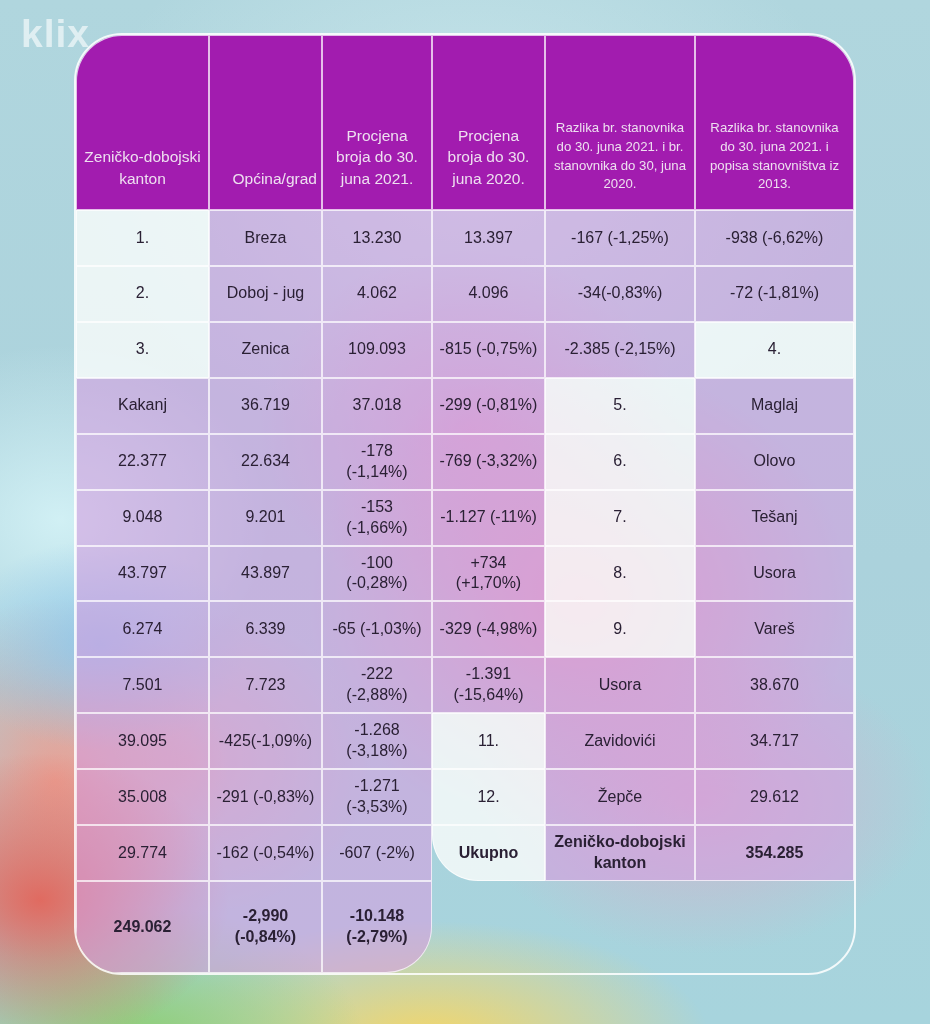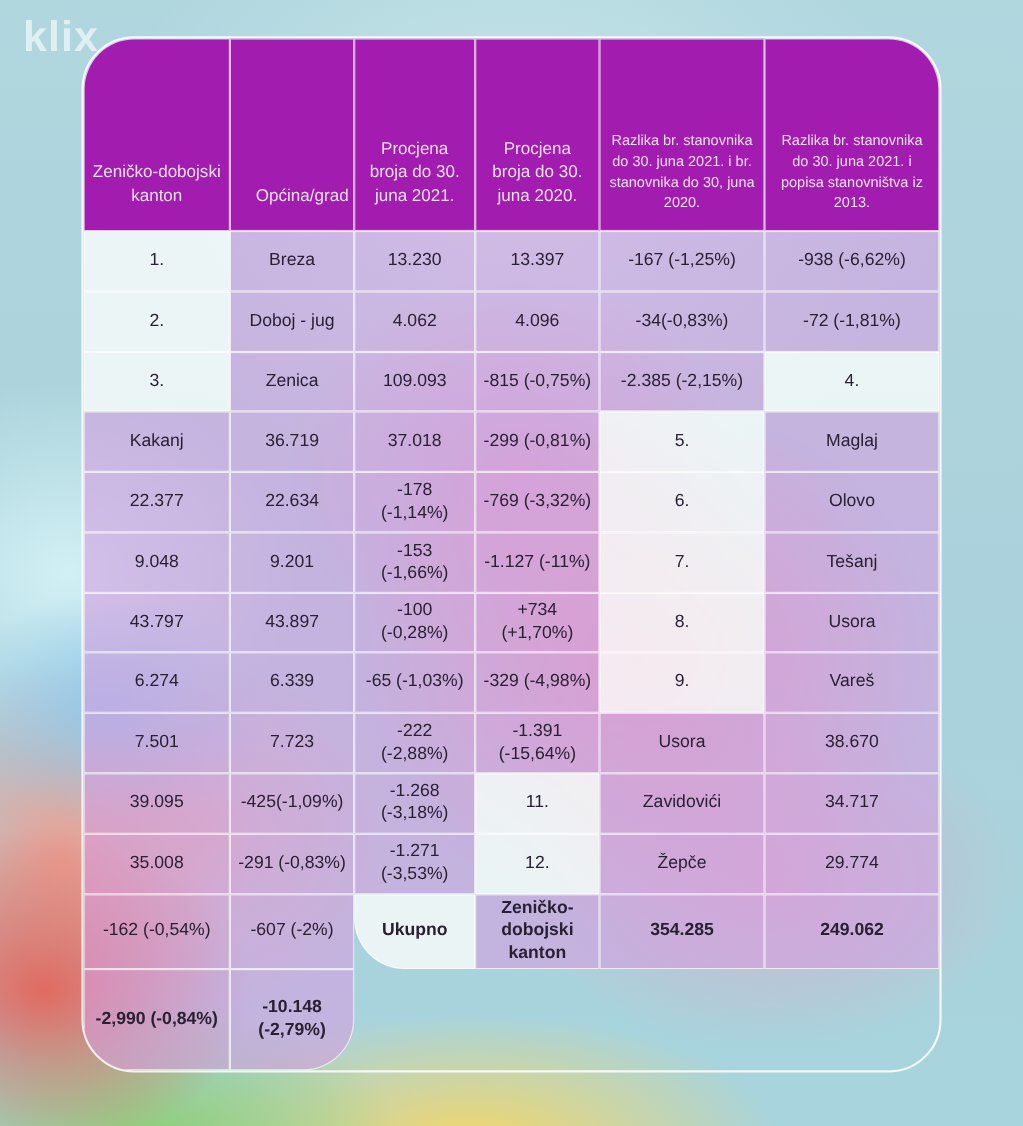--- a/index.html
+++ b/index.html
@@ -161,20 +161,21 @@
       <div class="cell datacol">-425(-1,09%)</div>
       <div class="cell datacol">-1.268 (-3,18%)</div>
       <div class="cell numcol">11.</div>
       <div class="cell datacol">Zavidovići</div>
       <div class="cell datacol">34.717</div>
       <div class="cell datacol">35.008</div>
       <div class="cell datacol">-291 (-0,83%)</div>
       <div class="cell datacol">-1.271 (-3,53%)</div>
       <div class="cell numcol">12.</div>
       <div class="cell datacol">Žepče</div>
+      <div class="cell datacol">29.612</div>
       <div class="cell datacol">29.774</div>
       <div class="cell datacol">-162 (-0,54%)</div>
       <div class="cell datacol">-607 (-2%)</div>
       <div class="cell numcol total">Ukupno</div>
       <div class="cell datacol total">Zeničko-dobojski kanton</div>
       <div class="cell datacol total">354.285</div>
       <div class="cell datacol total">249.062</div>
       <div class="cell datacol total">-2,990 (-0,84%)</div>
       <div class="cell datacol total">-10.148 (-2,79%)</div>
     </div>

